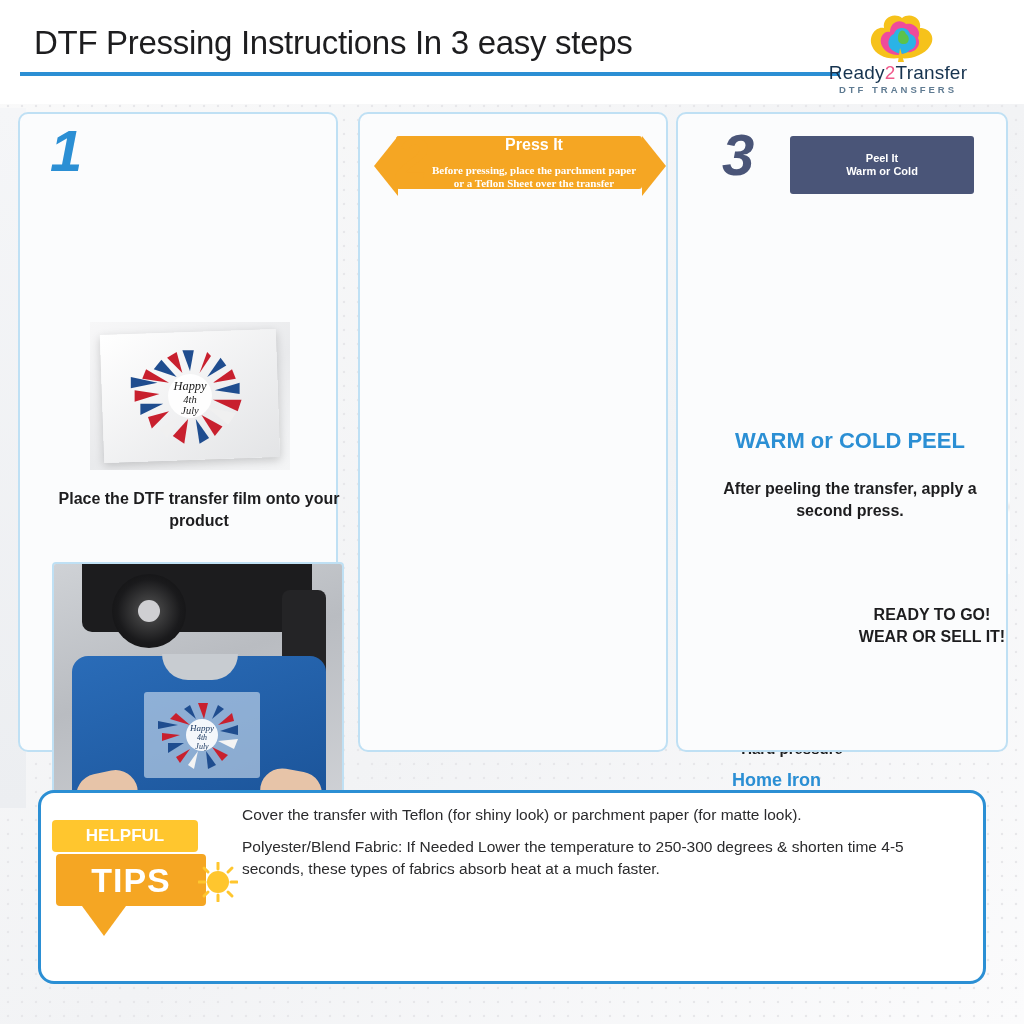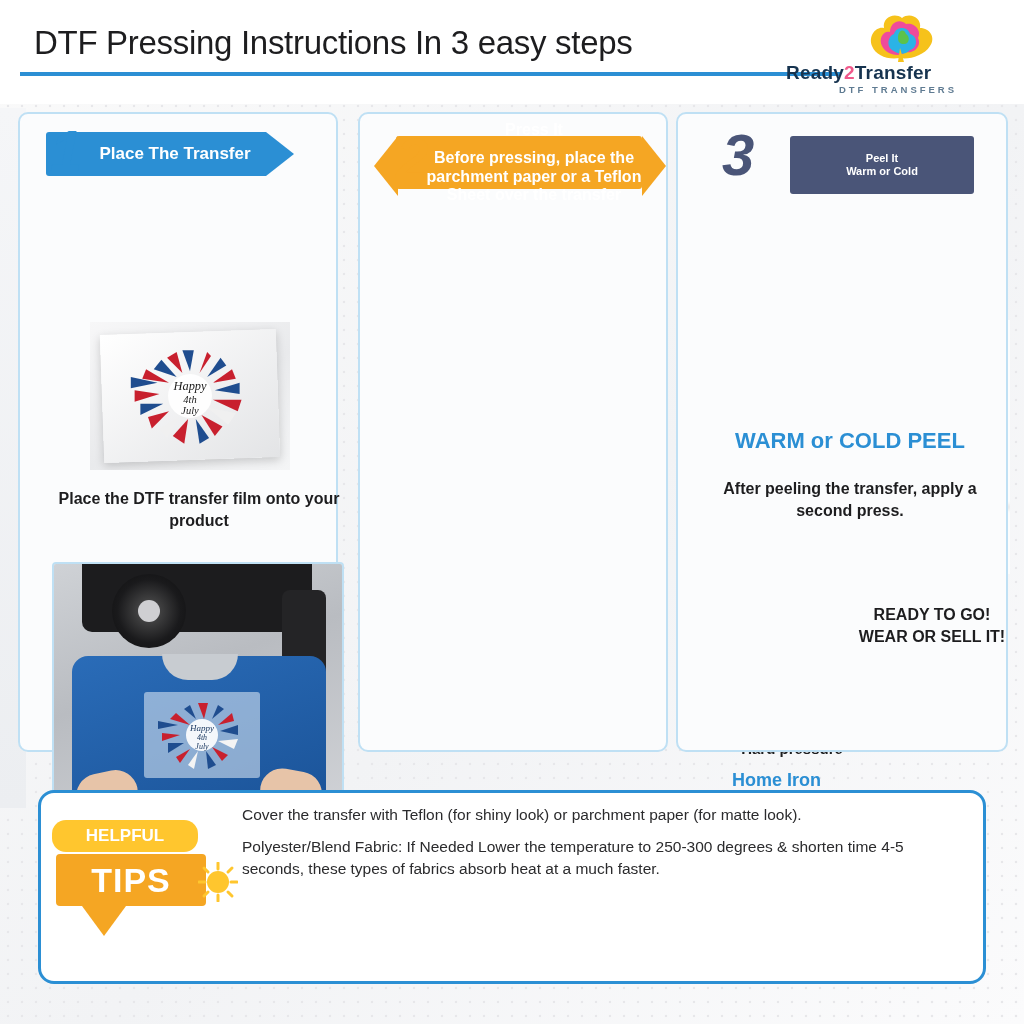--- a/index.html
+++ b/index.html
@@ -33,22 +33,22 @@
     white-space: nowrap;
   }
   .title-rule {
     position: absolute; left: 20px; top: 72px; width: 820px; height: 4px;
     background: #2b8fd4;
   }
   .logo {
     position: absolute; right: 14px; top: 10px; width: 224px; height: 86px;
   }
   .logo-text {
-    position: absolute; left: 0; top: 52px; width: 224px; 
-    font-size: 19px; font-weight: bold; color: #16334f; letter-spacing: 0.2px;
+    position: absolute; left: 0; top: 52px; width: 224px; text-align: center;
+    font-size: 19px; font-weight: normal; color: #16334f; letter-spacing: 0.2px;
   }
   .logo-text .two { color: #f05a8c; }
   .logo-sub {
     position: absolute; left: 0; top: 74px; width: 224px; text-align: center;
     font-size: 9.5px; letter-spacing: 3px; color: #5f7b92; font-weight: bold;
   }
   .splat { position: absolute; left: 78px; top: 2px; width: 74px; height: 52px; }
 
   
   .card {
@@ -82,21 +82,21 @@
   #r1 .ribbon-label { font-size: 17px; padding-left: 38px; }
   #n1 { left: 50px; top: 122px; color: #2b8fd4; }
 
   
   #r2 { left: 396px; top: 136px; width: 246px; height: 53px; }
   #r2 .bar { width: 246px; background: #f5a623; border-radius: 3px; }
   #r2 .tail { left: 246px; border-top: 30px solid transparent; border-bottom: 30px solid transparent; border-left: 24px solid #f5a623; }
   #r2 .tail2 { position: absolute; left: -22px; top: 0; width: 0; height: 0;
     border-top: 30px solid transparent; border-bottom: 30px solid transparent; border-right: 24px solid #f5a623; }
   #r2 .ribbon-label { font-size: 16px; padding-left: 30px; line-height: 1.15; }
-  #r2 .sub { display: block; font-size: 16px; font-weight: bold; margin-top: 10px; }
+  #r2 .sub { display: block; font-size: 11px; font-weight: bold; margin-top: 10px; font-family: Liberation Serif, serif; }
   #n2 { left: 396px; top: 130px; color: #f5a623; }
 
   
   #r3 { left: 790px; top: 136px; width: 184px; height: 58px; }
   #r3 .bar { width: 184px; background: #4a5578; border-radius: 3px; }
   #r3 .ribbon-label { font-size: 11px; line-height: 1.2; }
   #n3 { left: 722px; top: 126px; color: #4a5578; }
 
   .caption {
     position: absolute; text-align: center; font-weight: bold; color: #1d1d1f;
@@ -152,21 +152,21 @@
   #i3 { top: 656px; }
 
   
   .tips {
     position: absolute; left: 38px; top: 790px; width: 948px; height: 194px;
     border: 3px solid #2b8fd4; border-radius: 16px; background: #ffffff;
   }
   .tips-badge { position: absolute; left: 52px; top: 812px; width: 180px; height: 140px; }
   .tips-yellow {
     position: absolute; left: 0; top: 8px; width: 146px; height: 32px;
-    background: #ffc62e; border-radius: 14px;
+    background: #ffc62e; border-radius: 4px;
     display: flex; align-items: center; justify-content: center;
     color: #fff; font-weight: bold; font-size: 17px;
   }
   .tips-orange {
     position: absolute; left: 4px; top: 42px; width: 150px; height: 52px;
     background: #f5a623; border-radius: 4px;
     display: flex; align-items: center; justify-content: center;
     color: #fff; font-weight: bold; font-size: 34px; letter-spacing: 1px;
   }
   .tips-orange:after {
@@ -269,25 +269,20 @@
           </g>
         </svg>
       </div>
       <div class="hand" style="left:22px;top:208px;width:62px;height:44px;transform:rotate(-12deg);"></div>
       <div style="position:absolute;left:8px;top:236px;width:76px;height:48px;background:#d8dde2;border-radius:8px;transform:rotate(-12deg);"></div>
       <div class="hand" style="left:206px;top:206px;width:62px;height:44px;transform:rotate(10deg);"></div>
       <div style="position:absolute;left:212px;top:234px;width:76px;height:50px;background:#d8dde2;border-radius:8px;transform:rotate(10deg);"></div>
     </div>
   </div>
 
-  <div class="ribbon" id="r1">
-    <div class="bar"></div>
-    <div class="tail"></div>
-    <div class="ribbon-label">Place The Transfer</div>
-  </div>
   <div class="stepnum" id="n1">1</div>
 
   <div class="card" id="card2">
     <div class="photo" id="p-tools">
 
       <div style="position:absolute;left:78px;top:18px;width:150px;height:56px;background:linear-gradient(180deg,#ffffff,#e8e9eb);border-radius:28px 28px 10px 10px;box-shadow:0 2px 6px rgba(0,0,0,.16);"></div>
       <div style="position:absolute;left:112px;top:26px;width:84px;height:12px;background:#c8202e;border-radius:6px;"></div>
       <div style="position:absolute;left:60px;top:66px;width:168px;height:24px;background:#2d2d30;border-radius:6px;transform:skewX(-8deg);"></div>
       <div style="position:absolute;left:46px;top:84px;width:112px;height:22px;background:#1e1e20;border-radius:4px;transform:skewX(-14deg);"></div>
 

